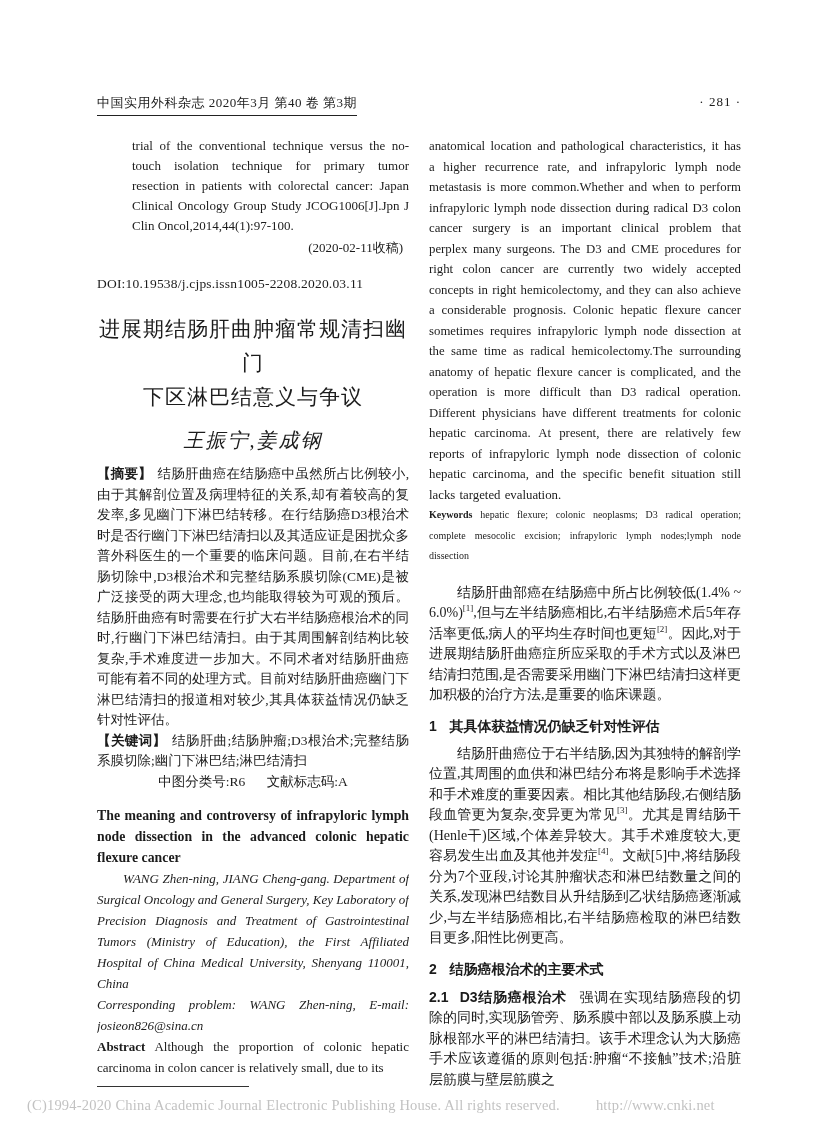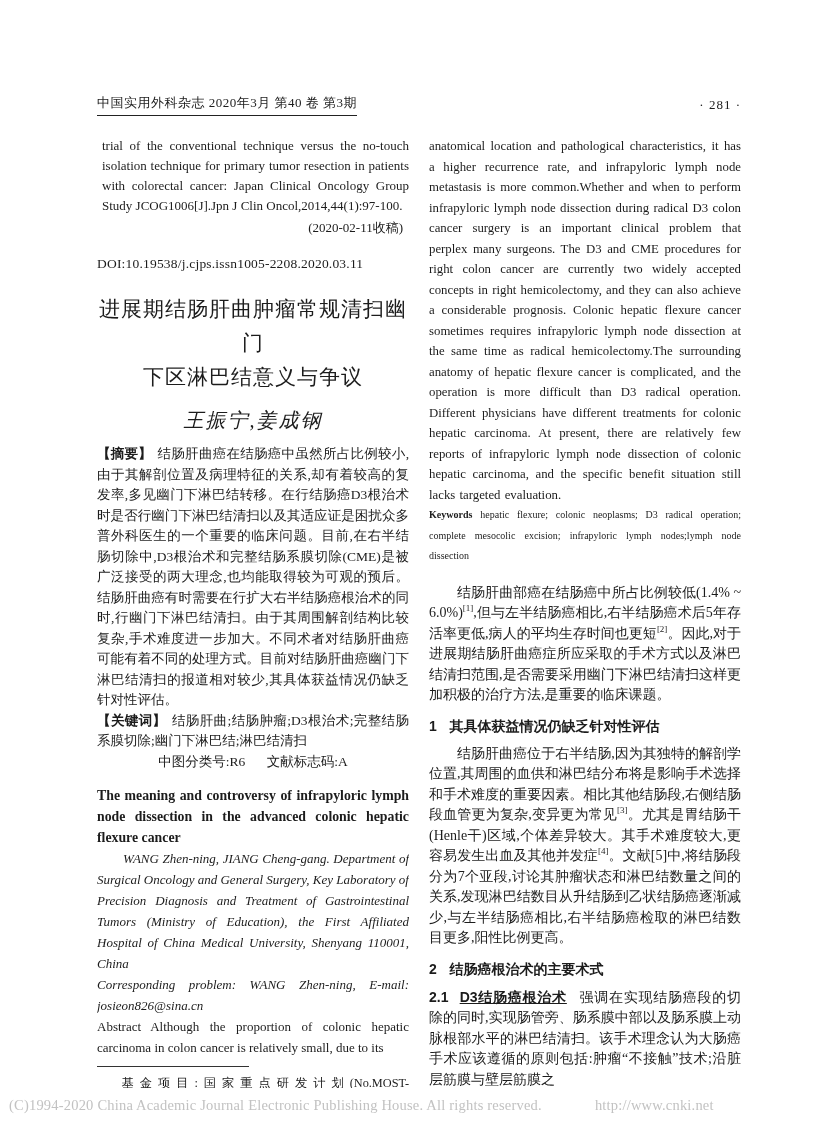--- a/index.html
+++ b/index.html
@@ -8,80 +8,80 @@
     width:816px;height:1145px;
     background:#ffffff;
     font-family:"Liberation Serif","DejaVu Serif",serif;
     color:#1c1c1c;
     overflow:hidden;
     margin:0 auto;
   }
   
   .header{
     position:absolute;top:94px;left:97px;width:644px;
-    display:flex;justify-content:space-between;align-items:center;
+    display:flex;justify-content:space-between;align-items:flex-start;
     font-size:13px;
   }
   .header .journal{border-bottom:1.2px solid #222;padding-bottom:3px;letter-spacing:.5px;}
   .header .pageno{font-size:13px;letter-spacing:1px;}
   
   .columns{
     position:absolute;top:136px;left:97px;width:644px;height:952px;
     display:flex;gap:20px;overflow:hidden;
   }
   .col{width:312px;overflow:hidden;}
   p{margin:0;}
   
-  .ref-tail{font-size:13px;line-height:20px;text-align:justify;margin-left:5px;}
+  .ref-tail{font-size:13px;line-height:20px;text-align:justify;margin-left:35px;}
   .received{font-size:13px;line-height:20px;text-align:right;padding-right:6px;margin-top:2px;}
   .doi{font-size:13.5px;line-height:20px;margin-top:16px;letter-spacing:.2px;}
   .title-cn{
     margin-top:18px;text-align:center;
     font-family:"Liberation Sans","DejaVu Sans",sans-serif;
     font-weight:normal;font-size:21px;line-height:34px;letter-spacing:1px;
   }
   .authors-cn{text-align:center;margin-top:13px;font-size:20px;font-style:italic;letter-spacing:2px;}
   .block-cn{margin-top:10px;font-size:13.5px;line-height:20.5px;text-align:justify;}
   .block-cn .lbl{font-family:"Liberation Sans","DejaVu Sans",sans-serif;font-weight:bold;font-style:normal;}
   .block-cn .txt{margin-left:.4em;}
   .clc{font-size:13.5px;line-height:20.5px;text-align:center;}
   .clc .gap{display:inline-block;width:1.6em;}
   .title-en{
     margin-top:13px;font-weight:bold;font-size:13.8px;line-height:21px;text-align:justify;
   }
   .authors-en{font-style:italic;font-size:13px;line-height:21px;text-align:justify;text-indent:2em;}
   .corresp-en{font-style:italic;font-size:13px;line-height:21px;text-align:justify;}
   .abstract-en{font-size:13px;line-height:21px;text-align:justify;}
-  .abstract-en .lbl{font-weight:normal;font-style:normal;}
+  .abstract-en .lbl{font-weight:bold;font-style:normal;}
   .abstract-en .txt{margin-left:.7em;}
   .foot-rule{width:152px;height:0;border-top:1.2px solid #333;margin-top:8px;}
   .footnotes{margin-top:7px;font-size:12.3px;line-height:19.5px;text-align:justify;}
   .footnotes p{text-indent:2em;}
   
   .en-abs{font-size:12.8px;line-height:20.5px;text-align:justify;word-spacing:1px;}
   .kw-en{font-size:10px;line-height:20.5px;text-align:justify;}
   .kw-en .lbl{font-weight:bold;}
   .kw-en .txt{margin-left:.8em;}
   .para{font-size:14px;line-height:20.5px;text-align:justify;text-indent:2em;}
   .para.first{margin-top:16px;}
   .sec-h{
     margin:10px 0 8px 0;
     font-family:"Liberation Sans","DejaVu Sans",sans-serif;
     font-weight:bold;font-size:14px;line-height:20px;
   }
   .sec-h .sec-t{margin-left:.9em;}
   .sub-lead{font-family:"Liberation Sans","DejaVu Sans",sans-serif;font-weight:bold;}
-  .sub-lead .sub-title{margin-left:.8em;text-decoration:underline;}
+  .sub-lead .sub-title{margin-left:.8em;}
   .sub-txt{margin-left:.9em;}
   sup{font-size:9px;line-height:0;}
   
   .footer{
-    position:absolute;left:9px;top:1097px;width:762px;
+    position:absolute;left:27px;top:1097px;width:762px;
     color:#c2c2c2;font-size:14.5px;letter-spacing:.2px;
-    display:flex;gap:53px;white-space:nowrap;text-align:right;
+    display:flex;gap:36px;white-space:nowrap;text-align:right;
   }
 </style>
 </head>
 <body>
 
 <div class="page">
 
   <div class="header">
     <span class="journal">中国实用外科杂志  2020年3月  第40 卷  第3期</span>
     <span class="pageno">· 281 ·</span>

